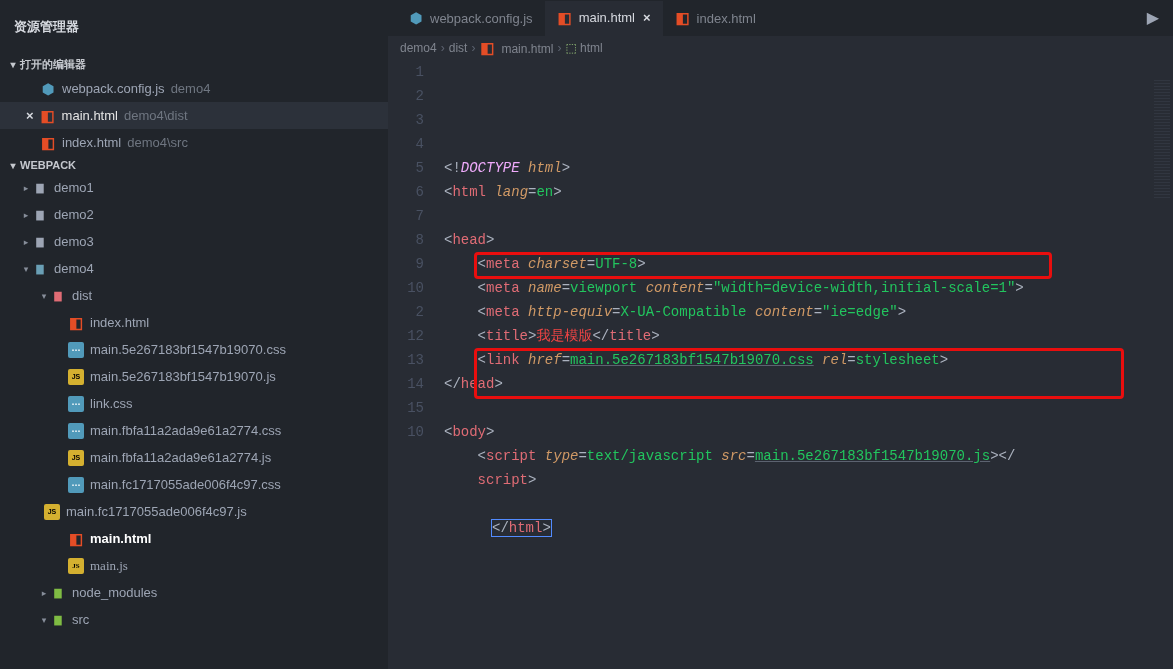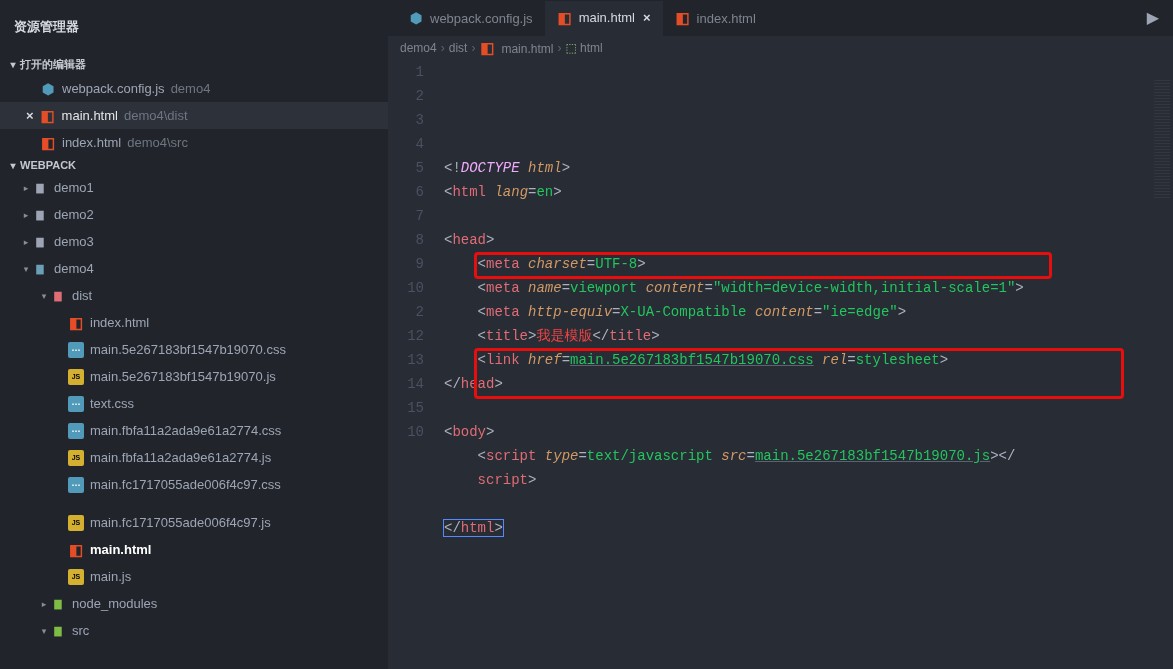--- a/index.html
+++ b/index.html
@@ -109,21 +109,21 @@
   content: ""; position: absolute; right: 3px; top: 20px; width: 16px; height: 120px;
   background: linear-gradient(#3a3f4b 1px, transparent 1px);
   background-size: 100% 3px; opacity: 0.5;
 }
 .tk-br { color: #abb2bf; }
 .tk-tag { color: #e06c75; }
 .tk-doctype { color: #f0abfc; font-style: italic; }
 .tk-attr { color: #d19a66; font-style: italic; }
 .tk-val { color: #22c55e; }
 .tk-text { color: #ef4444; font-family: Liberation Serif, serif; }
-.cursor-box { outline: 1px solid #528bff; }
+.cursor-box { outline: 1px solid #528bff; margin-left: 48px; }
 .underline { text-decoration: underline; text-decoration-color: #5c6370; }
 </style>
 </head>
 <body>
 
 <div class="sidebar">
   <div class="sidebar-title">资源管理器</div>
 
   <div class="section-header">
     <span class="chev">▾</span>
@@ -191,48 +191,48 @@
         <span>main.5e267183bf1547b19070.css</span>
       </div>
       <div class="tree-row" style="padding-left: 56px;">
         <span class="chev"></span>
         <span class="ficon ic-js">JS</span>
         <span>main.5e267183bf1547b19070.js</span>
       </div>
       <div class="tree-row" style="padding-left: 56px;">
         <span class="chev"></span>
         <span class="ficon ic-css">⋯</span>
-        <span>text.css</span>
+        <span>link.css</span>
       </div>
       <div class="tree-row" style="padding-left: 56px;">
         <span class="chev"></span>
         <span class="ficon ic-css">⋯</span>
         <span>main.fbfa11a2ada9e61a2774.css</span>
       </div>
       <div class="tree-row" style="padding-left: 56px;">
         <span class="chev"></span>
         <span class="ficon ic-js">JS</span>
         <span>main.fbfa11a2ada9e61a2774.js</span>
       </div>
       <div class="tree-row" style="padding-left: 56px;">
         <span class="chev"></span>
         <span class="ficon ic-css">⋯</span>
         <span>main.fc1717055ade006f4c97.css</span>
       </div>
-      <div class="tree-row" style="padding-left: 56px; margin-top: 11px;">
+      <div class="tree-row" style="padding-left: 32px;">
         <span class="chev"></span>
         <span class="ficon ic-js">JS</span>
         <span>main.fc1717055ade006f4c97.js</span>
       </div>
       <div class="tree-row active" style="padding-left: 56px;">
         <span class="chev"></span>
         <span class="ficon ic-html5">◧</span>
         <span>main.html</span>
       </div>
-      <div class="tree-row" style="padding-left: 56px;">
+      <div class="tree-row" style="padding-left: 56px; font-family: Liberation Serif, serif;">
         <span class="chev"></span>
         <span class="ficon ic-js">JS</span>
         <span>main.js</span>
       </div>
       <div class="tree-row" style="padding-left: 38px;">
         <span class="chev">▸</span>
         <span class="ficon ic-folder-g">▇</span>
         <span>node_modules</span>
       </div>
       <div class="tree-row" style="padding-left: 38px;">

